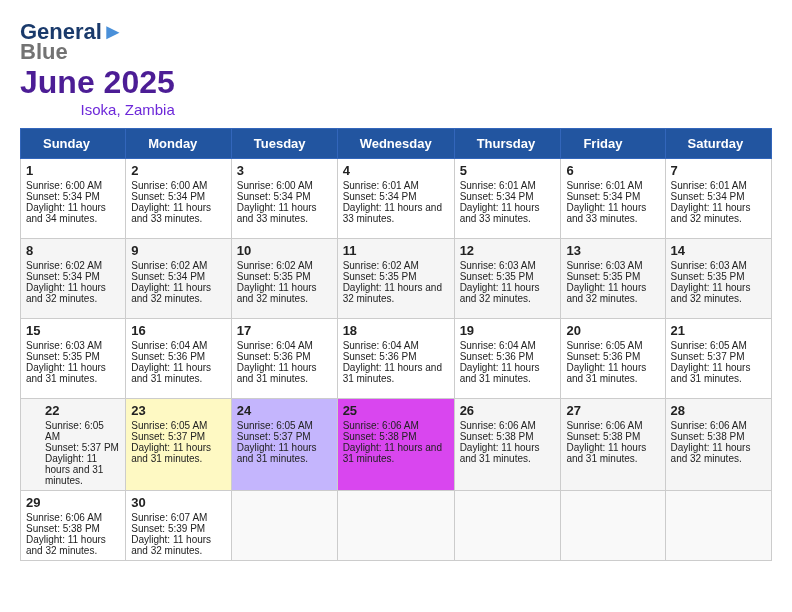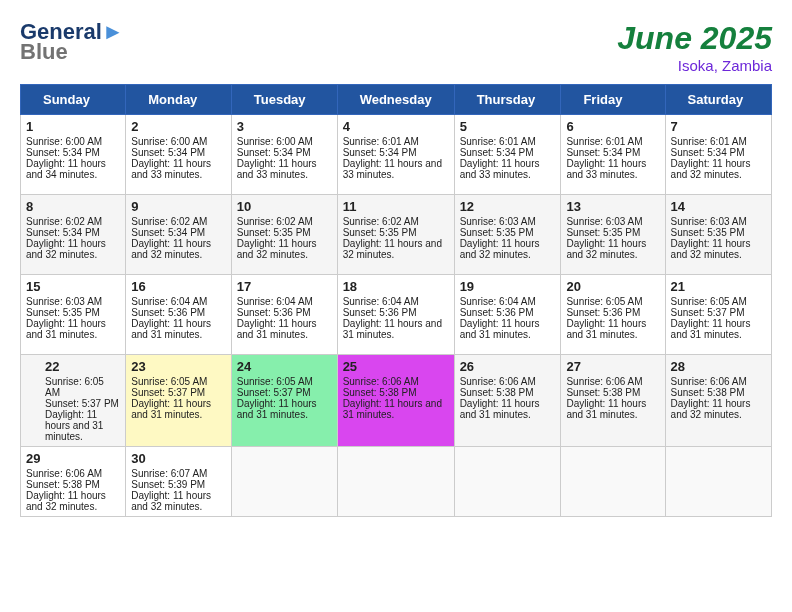--- a/index.html
+++ b/index.html
@@ -8,33 +8,33 @@
       background: #fff;
       width: 792px;
       min-height: 612px;
       padding: 20px;
     }
     .header {
       display: flex;
       justify-content: space-between;
       align-items: flex-start;
       margin-bottom: 10px;
+      flex-direction: column;
     }
     .logo {
       display: flex;
       align-items: center;
     }
     .title-block {
       text-align: right;
     }
     .month-year {
       font-size: 32px;
       font-weight: bold;
-      color: #15803d;
-      font-style: italic;
+      color: #4c1d95;
     }
     .location {
       font-size: 15px;
       color: #6d28d9;
     }
     .calendar {
       width: 100%;
       border-collapse: collapse;
       border: 1px solid #ccc;
     }
@@ -244,21 +244,21 @@
           <div>Sunrise: 6:05 AM</div>
           <div>Sunset: 5:37 PM</div>
           <div>Daylight: 11 hours and 31 minutes.</div>
         </td>
         <td style="background: #fef9c3;">
           <span class="day-num">23</span>
           <div>Sunrise: 6:05 AM</div>
           <div>Sunset: 5:37 PM</div>
           <div>Daylight: 11 hours and 31 minutes.</div>
         </td>
-        <td style="background: #86efac; margin-left: 36px;">
+        <td style="background: #c4b5fd; margin-left: 36px;">
           <span class="day-num">24</span>
           <div>Sunrise: 6:05 AM</div>
           <div>Sunset: 5:37 PM</div>
           <div>Daylight: 11 hours and 31 minutes.</div>
         </td>
         <td style="background: #d946ef;">
           <span class="day-num">25</span>
           <div>Sunrise: 6:06 AM</div>
           <div>Sunset: 5:38 PM</div>
           <div>Daylight: 11 hours and 31 minutes.</div>

